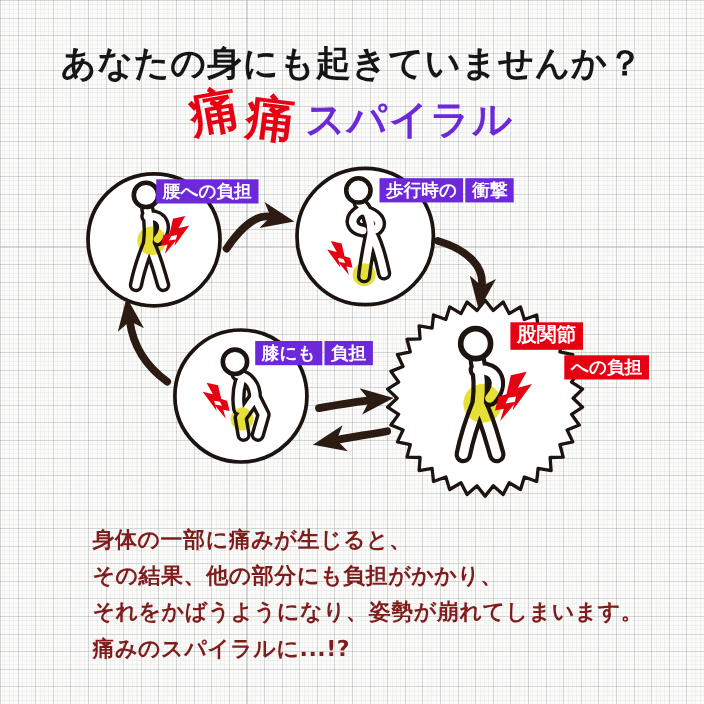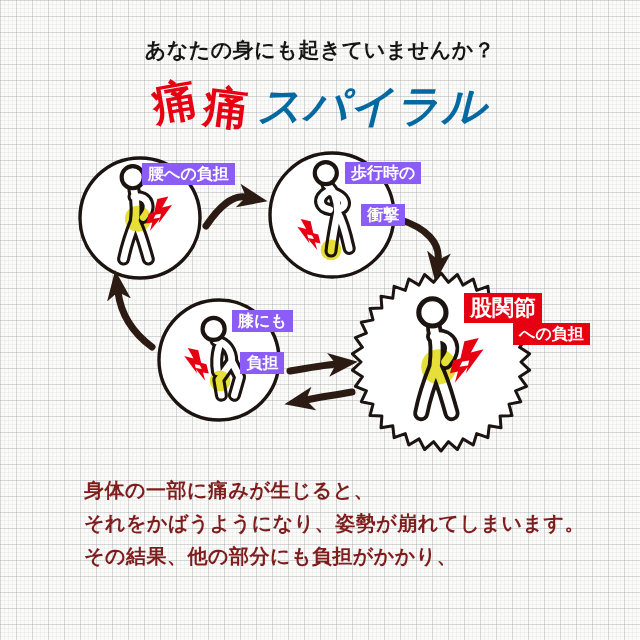--- a/index.html
+++ b/index.html
@@ -10,55 +10,55 @@
     background-image:
       repeating-linear-gradient(to right, rgba(150,152,158,.30) 0 1px, transparent 1px 16px),
       repeating-linear-gradient(to bottom, rgba(150,152,158,.30) 0 1px, transparent 1px 16px),
       repeating-linear-gradient(to right, rgba(170,172,178,.12) 0 1px, transparent 1px 4px),
       repeating-linear-gradient(to bottom, rgba(170,172,178,.12) 0 1px, transparent 1px 4px);
   }
   .abs{position:absolute;}
   
   .question{
     position:absolute;left:0;top:36px;width:640px;text-align:center;
-    font-size:21px;font-weight:800;letter-spacing:.5px;color:#161616;white-space:nowrap;
+    font-size:32px;font-weight:800;letter-spacing:.5px;color:#161616;white-space:nowrap;
   }
   .titlerow{
     position:absolute;left:0;top:66px;width:640px;height:62px;
     display:flex;justify-content:center;align-items:flex-end;gap:2px;white-space:nowrap;
   }
   .pain-char{
     display:inline-block;color:#e60012;font-size:45px;font-weight:800;line-height:1;
   }
   .pain-1{transform:rotate(-10deg) translateY(-4px);}
   .pain-2{transform:rotate(7deg) translateY(2px);margin-left:4px;margin-right:6px;}
-  .spiral{color:#0369a1;font-size:44px;font-weight:900;line-height:1;letter-spacing:1px;font-style:italic;}
+  .spiral{color:#6d28d9;font-size:36px;font-weight:900;line-height:1;letter-spacing:1px;}
   
   .diagram{position:absolute;left:0;top:140px;width:640px;height:330px;}
   svg{display:block;}
   .node-circle{fill:#ffffff;stroke:#1c1410;stroke-width:3.4;}
   .burst{fill:#ffffff;stroke:#1c1410;stroke-width:3;stroke-linejoin:round;}
   .outer{stroke:#1c1410;stroke-width:10;fill:none;stroke-linecap:round;stroke-linejoin:round;}
   .inner{stroke:#ffffff;stroke-width:5.2;fill:none;stroke-linecap:round;stroke-linejoin:round;}
   .head{fill:#ffffff;stroke:#1c1410;stroke-width:3.2;}
   .spot{fill:#e5df38;mix-blend-mode:multiply;}
   .bolts{fill:#e60012;stroke:none;}
   .arrow{stroke:#2b1b12;stroke-width:7;fill:none;stroke-linecap:round;}
   
   .blabel,.rlabel{
     color:#fff;font-weight:700;line-height:1.25;padding:1px 6px;white-space:nowrap;
     display:inline-block;
   }
-  .blabel{background:#8b5cf6;font-size:16px;}
+  .blabel{background:#6d28d9;font-size:16px;}
   .rlabel{background:#e60012;}
-  .label-col{display:flex;flex-direction:column;align-items:center;gap:20px;z-index:5;}
+  .label-col{display:flex;flex-direction:row;align-items:center;gap:2px;z-index:5;}
   .lbl-waist{left:142px;top:163px;z-index:5;}
   .lbl-walk{left:345px;top:162px;}
   .lbl-knee{left:232px;top:310px;justify-content:flex-end;}
-  .lbl-hip1{left:464px;top:293px;font-size:22px;z-index:5;}
+  .lbl-hip1{left:464px;top:293px;font-size:18px;z-index:5;}
   .lbl-hip2{left:513px;top:323px;font-size:16px;z-index:5;}
   
   .caption{
     position:absolute;left:84px;top:474px;width:540px;
     font-size:20px;font-weight:700;color:#7f1d1d;line-height:33px;letter-spacing:.5px;
   }
   .caption p{margin:0;white-space:nowrap;}
 </style>
 </head>
 <body>
@@ -146,15 +146,16 @@
 <div class="label-col abs lbl-knee">
   <span class="blabel">膝にも</span>
   <span class="blabel">負担</span>
 </div>
 
 <span class="rlabel abs lbl-hip1">股関節</span>
 <span class="rlabel abs lbl-hip2">への負担</span>
 
 <div class="caption">
   <p>身体の一部に痛みが生じると、</p>
+  <p>その結果、他の部分にも負担がかかり、</p>
   <p>それをかばうようになり、姿勢が崩れてしまいます。</p>
-  <p>その結果、他の部分にも負担がかかり、</p>
+  <p>痛みのスパイラルに...!?</p>
 </div>
 
 </body></html>

